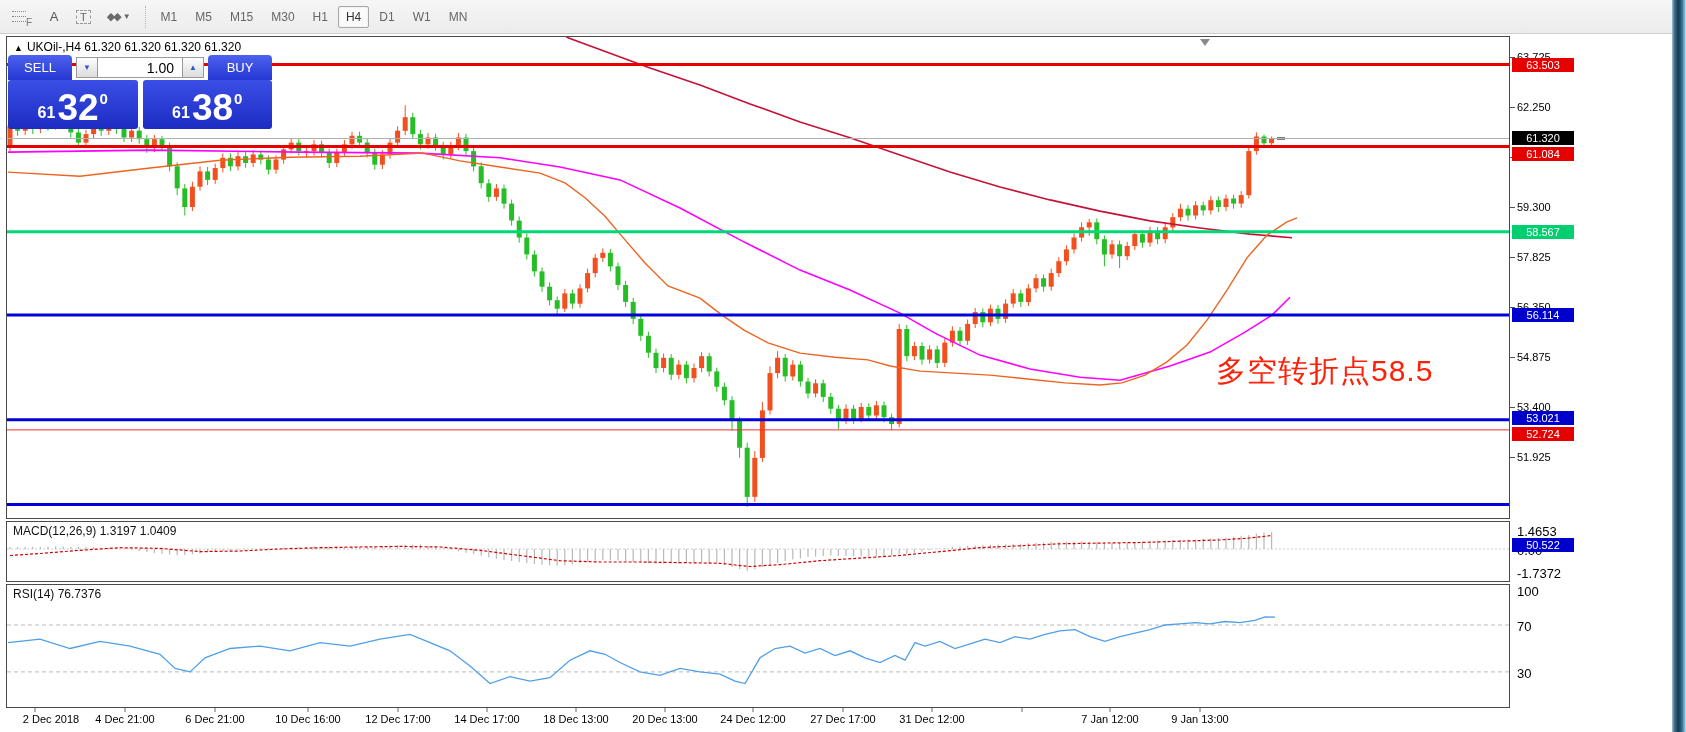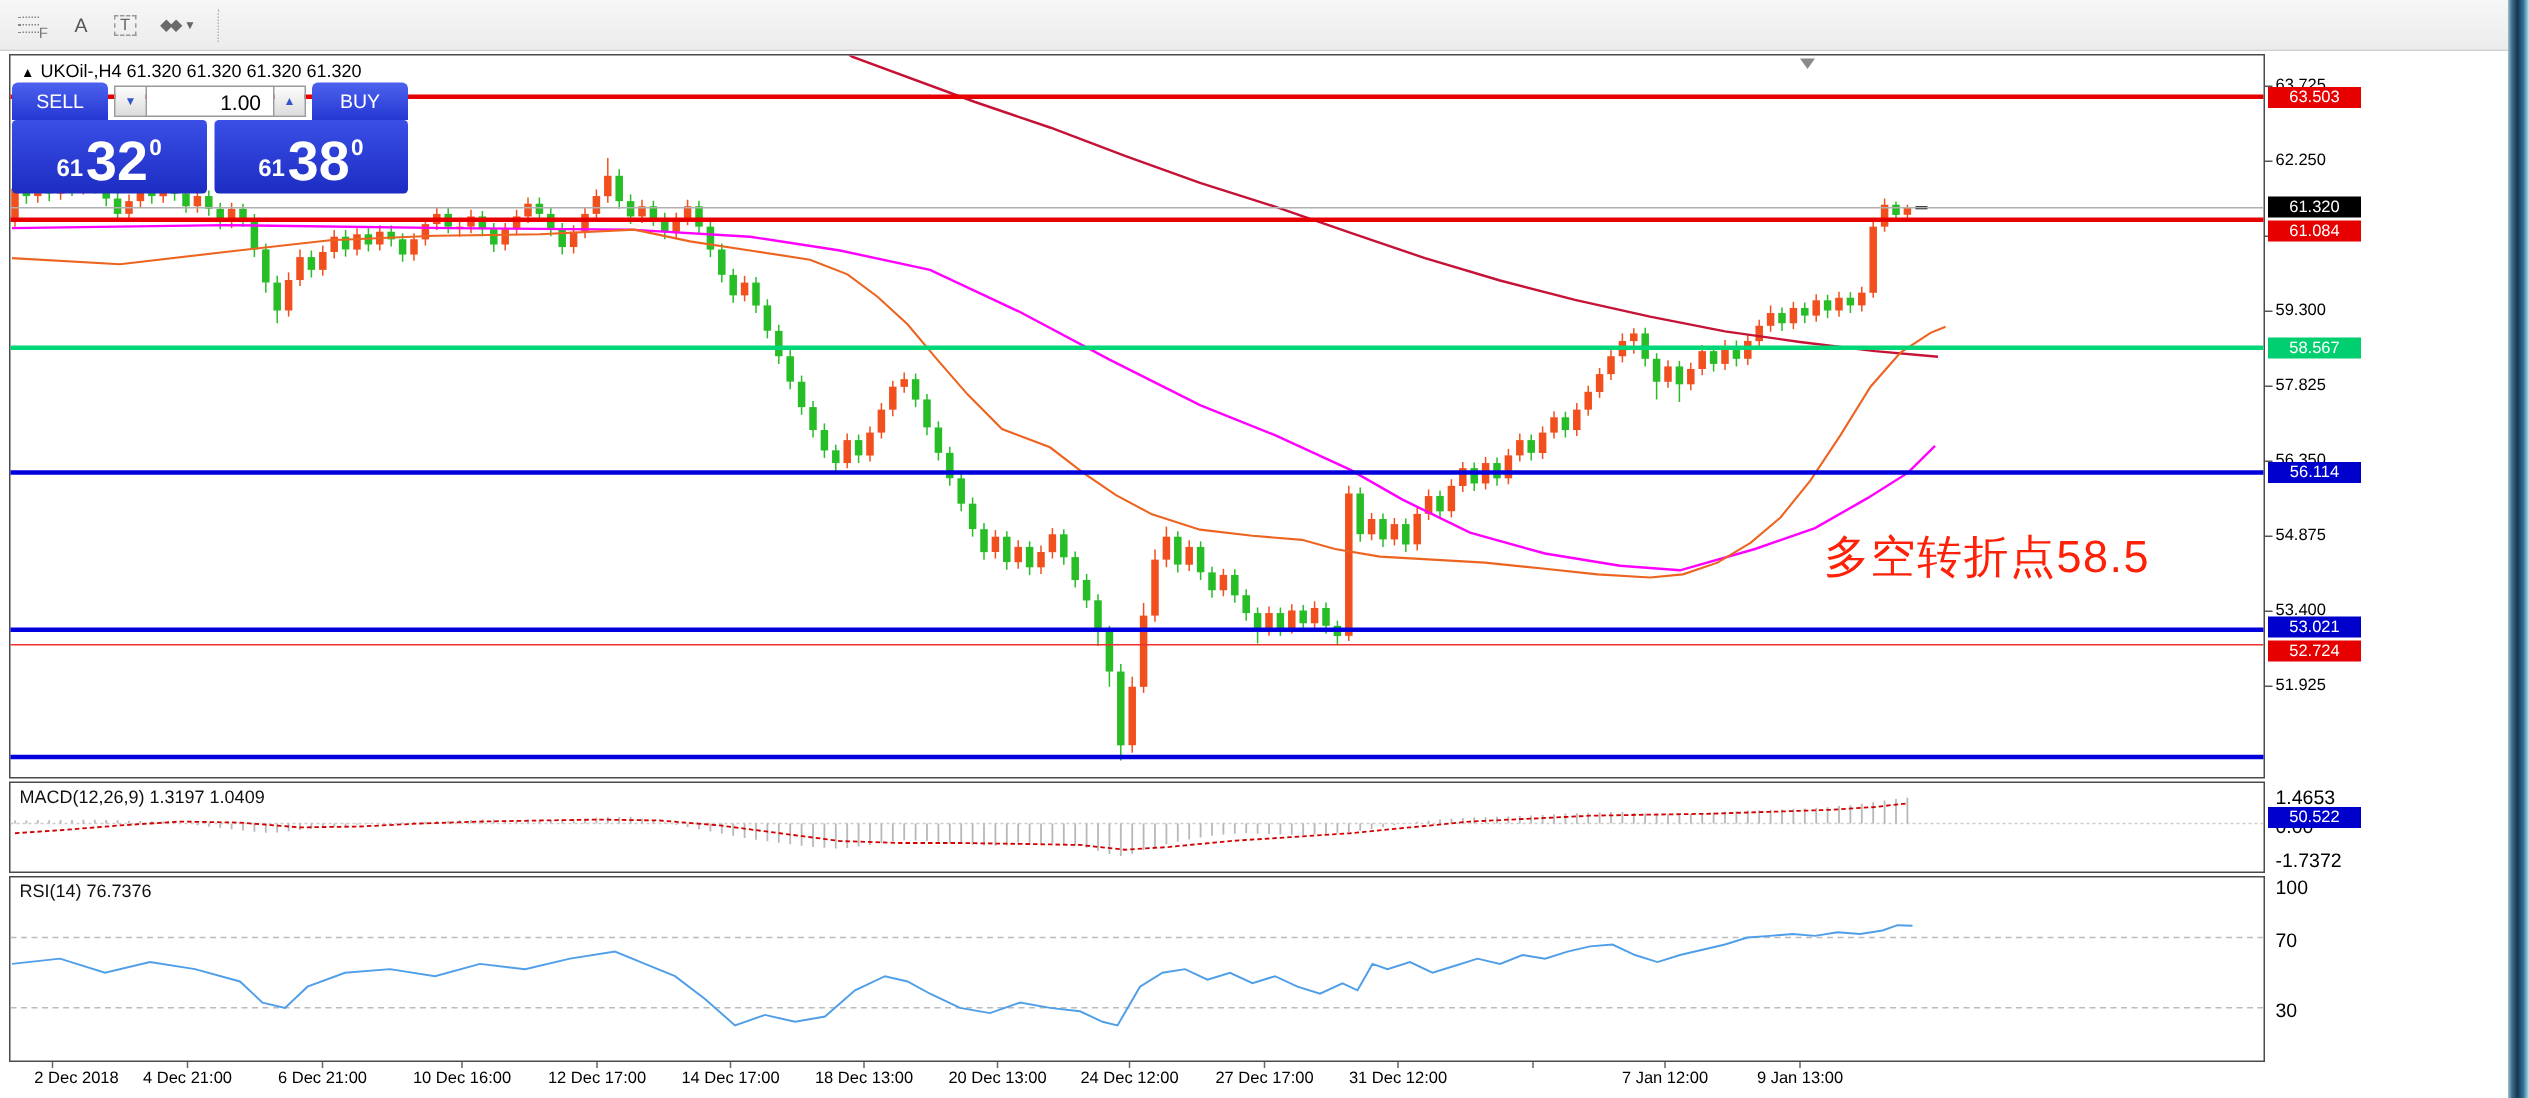--- a/index.html
+++ b/index.html
@@ -114,20 +114,31 @@
     <span>A</span>
   </div>
   <div class="toolbtn">
     <span class="boxT">T</span>
   </div>
   <div class="toolbtn">
     <span class="diamond">◆◆</span>
     <span class="chev">▼</span>
   </div>
   <div class="tb-sep"></div>
+  <div id="tf-row" style="display:flex;">
+      <div class="toolbtn tf">M1</div>
+      <div class="toolbtn tf">M5</div>
+      <div class="toolbtn tf">M15</div>
+      <div class="toolbtn tf">M30</div>
+      <div class="toolbtn tf">H1</div>
+      <div class="toolbtn tf active">H4</div>
+      <div class="toolbtn tf">D1</div>
+      <div class="toolbtn tf">W1</div>
+      <div class="toolbtn tf">MN</div>
+    </div>
 </div>
 
 <div id="right-strip"></div>
 
 <div id="pane-main" class="pane"></div>
 <div id="pane-macd" class="pane"></div>
 <div id="pane-rsi" class="pane"></div>
 <div id="time-axis-strip"></div>
 
 <svg id="plot" width="1686" height="732" xmlns="http://www.w3.org/2000/svg">

